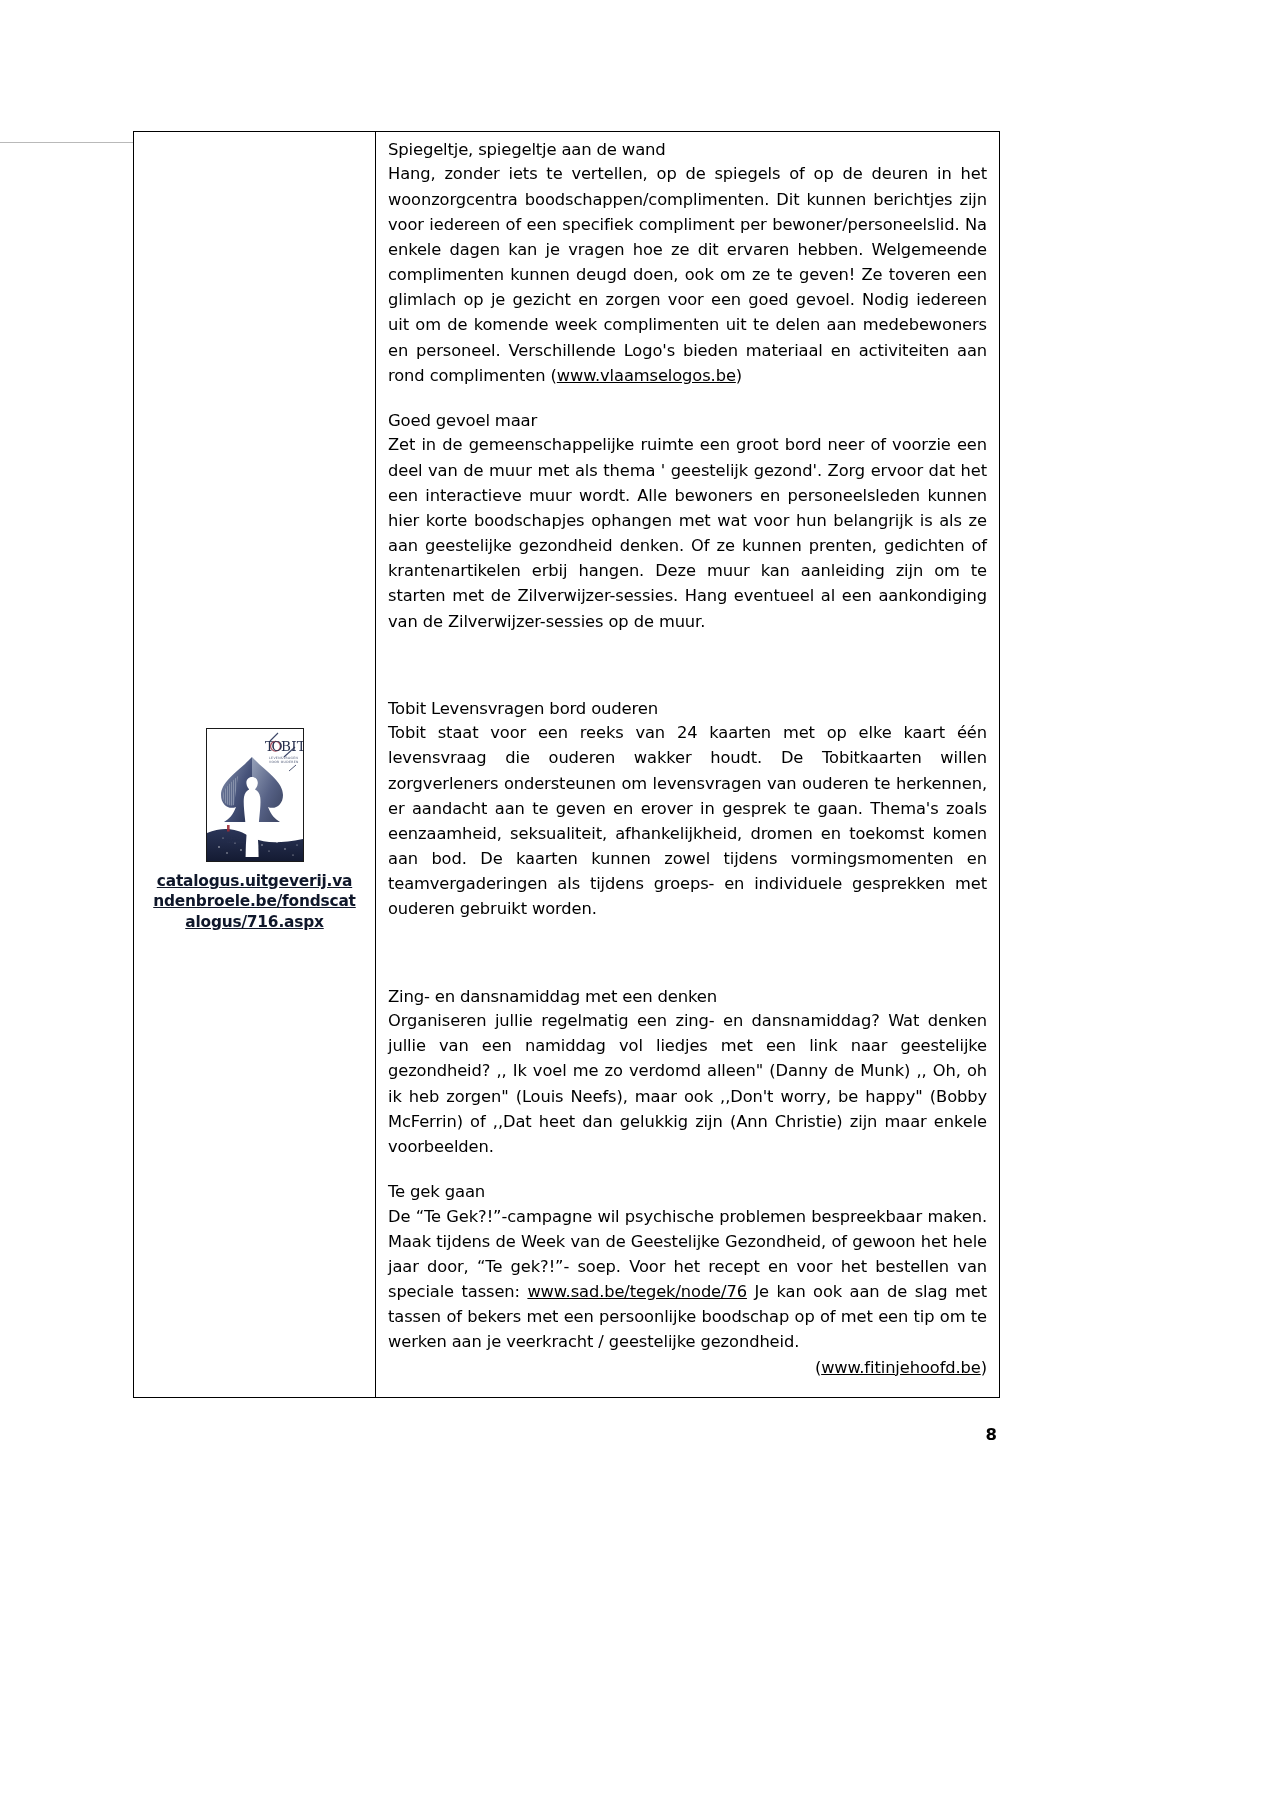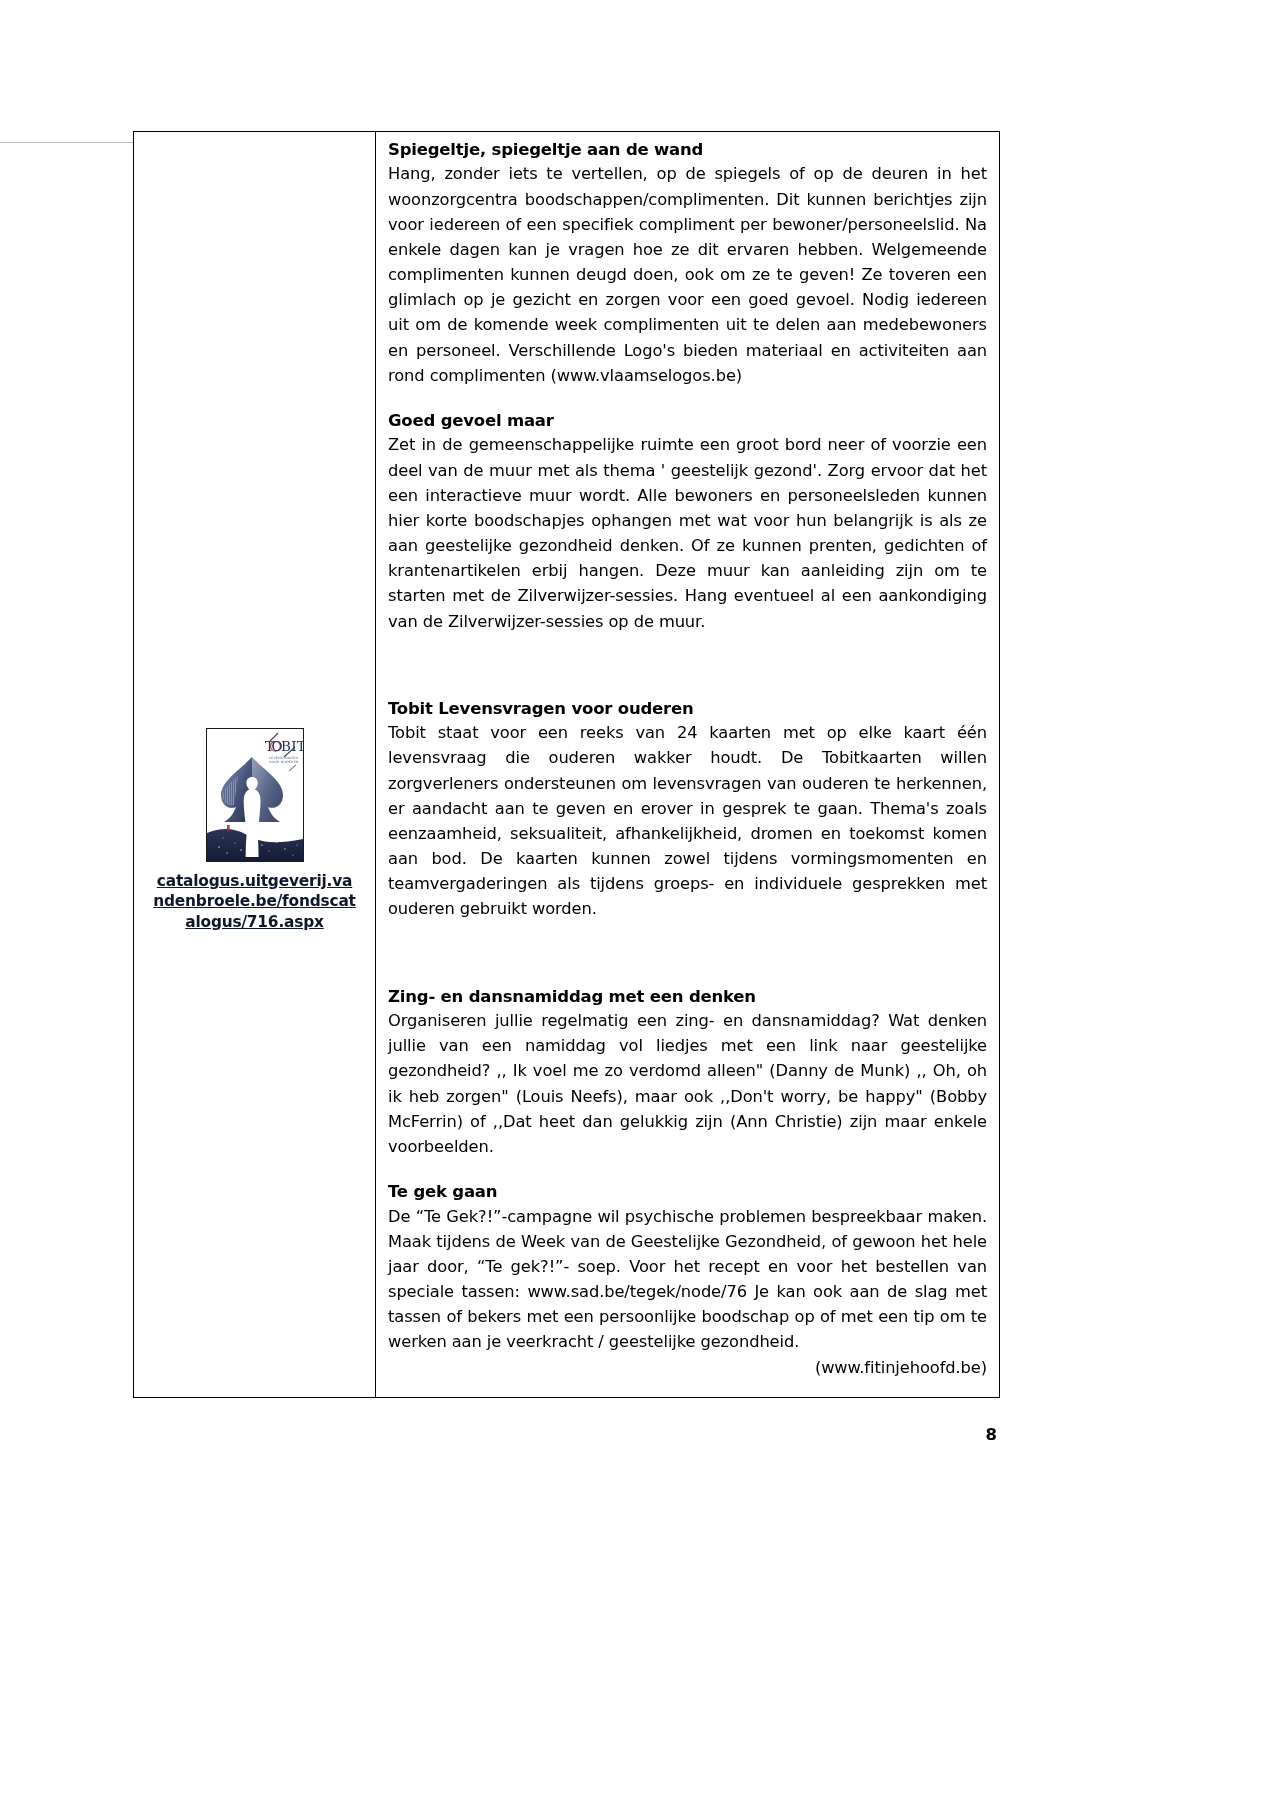--- a/index.html
+++ b/index.html
@@ -54,21 +54,21 @@
   .left-spacer { height: 586px; flex: 0 0 auto; }
 
   .right-inner {
     padding: 7px 12px 14px 12px;
     box-sizing: border-box;
   }
 
   h3.sec-title {
     font-family: "DejaVu Sans", "Liberation Sans", sans-serif;
     font-size: 16.5px;
-    font-weight: bold;
+    font-weight: normal;
     margin: 0 0 1px 0;
     letter-spacing: -0.2px;
     line-height: 1.3;
   }
 
   p.body {
     font-size: 16.3px;
     line-height: 1.545;
     margin: 0;
     text-align: justify;
@@ -77,20 +77,21 @@
     hyphens: none;
   }
   p.body.flush { text-align: right; }
 
   .gap-sm  { height: 22px; }
   .gap-xl  { height: 64px; }
 
   a.inline-link,
   .inline-link {
     color: #000;
+    text-decoration: underline;
   }
 
   
   .cover-wrap {
     width: 96px;
     height: 132px;
     border: 1.4px solid #1a1a1a;
     background: #ffffff;
     position: relative;
     overflow: hidden;
@@ -225,21 +226,21 @@
           <h3 class="sec-title">Spiegeltje, spiegeltje aan de wand</h3>
           <p class="body"><span>Hang, zonder iets te vertellen, op de spiegels of op de deuren in het woonzorgcentra boodschappen/complimenten. Dit kunnen berichtjes zijn voor iedereen of een specifiek compliment per bewoner/personeelslid. Na enkele dagen kan je vragen hoe ze dit ervaren hebben. Welgemeende complimenten kunnen deugd doen, ook om ze te geven! Ze toveren een glimlach op je gezicht en zorgen voor een goed gevoel. Nodig iedereen uit om de komende week complimenten uit te delen aan medebewoners en personeel. Verschillende Logo's bieden materiaal en activiteiten aan rond complimenten (</span><span class="inline-link">www.vlaamselogos.be</span><span>)</span></p>
 
           <div class="gap-sm"></div>
 
           <h3 class="sec-title">Goed gevoel maar</h3>
           <p class="body">Zet in de gemeenschappelijke ruimte een groot bord neer of voorzie een deel van de muur met als thema ' geestelijk gezond'. Zorg ervoor dat het een interactieve muur wordt. Alle bewoners en personeelsleden kunnen hier korte boodschapjes ophangen met wat voor hun belangrijk is als ze aan geestelijke gezondheid denken. Of ze kunnen prenten, gedichten of krantenartikelen erbij hangen. Deze muur kan aanleiding zijn om te starten met de Zilverwijzer-sessies. Hang eventueel al een aankondiging van de Zilverwijzer-sessies op de muur.</p>
 
           <div class="gap-xl"></div>
 
-          <h3 class="sec-title">Tobit Levensvragen voor ouderen</h3>
+          <h3 class="sec-title">Tobit Levensvragen bord ouderen</h3>
           <p class="body">Tobit staat voor een reeks van 24 kaarten met op elke kaart één levensvraag die ouderen wakker houdt. De Tobitkaarten willen zorgverleners ondersteunen om levensvragen van ouderen te herkennen, er aandacht aan te geven en erover in gesprek te gaan. Thema's zoals eenzaamheid, seksualiteit, afhankelijkheid, dromen en toekomst komen aan bod. De kaarten kunnen zowel tijdens vormingsmomenten en teamvergaderingen als tijdens groeps- en individuele gesprekken met ouderen gebruikt worden.</p>
 
           <div class="gap-xl"></div>
 
           <h3 class="sec-title">Zing- en dansnamiddag met een denken</h3>
           <p class="body">Organiseren jullie regelmatig een zing- en dansnamiddag? Wat denken jullie van een namiddag vol liedjes met een link naar geestelijke gezondheid?  ,, Ik voel me zo verdomd alleen" (Danny de Munk) ,, Oh, oh ik heb zorgen" (Louis Neefs), maar ook ,,Don't worry, be happy" (Bobby McFerrin) of ,,Dat heet dan gelukkig zijn (Ann Christie) zijn maar enkele voorbeelden.</p>
 
           <div class="gap-sm"></div>
 
           <h3 class="sec-title">Te gek gaan</h3>

